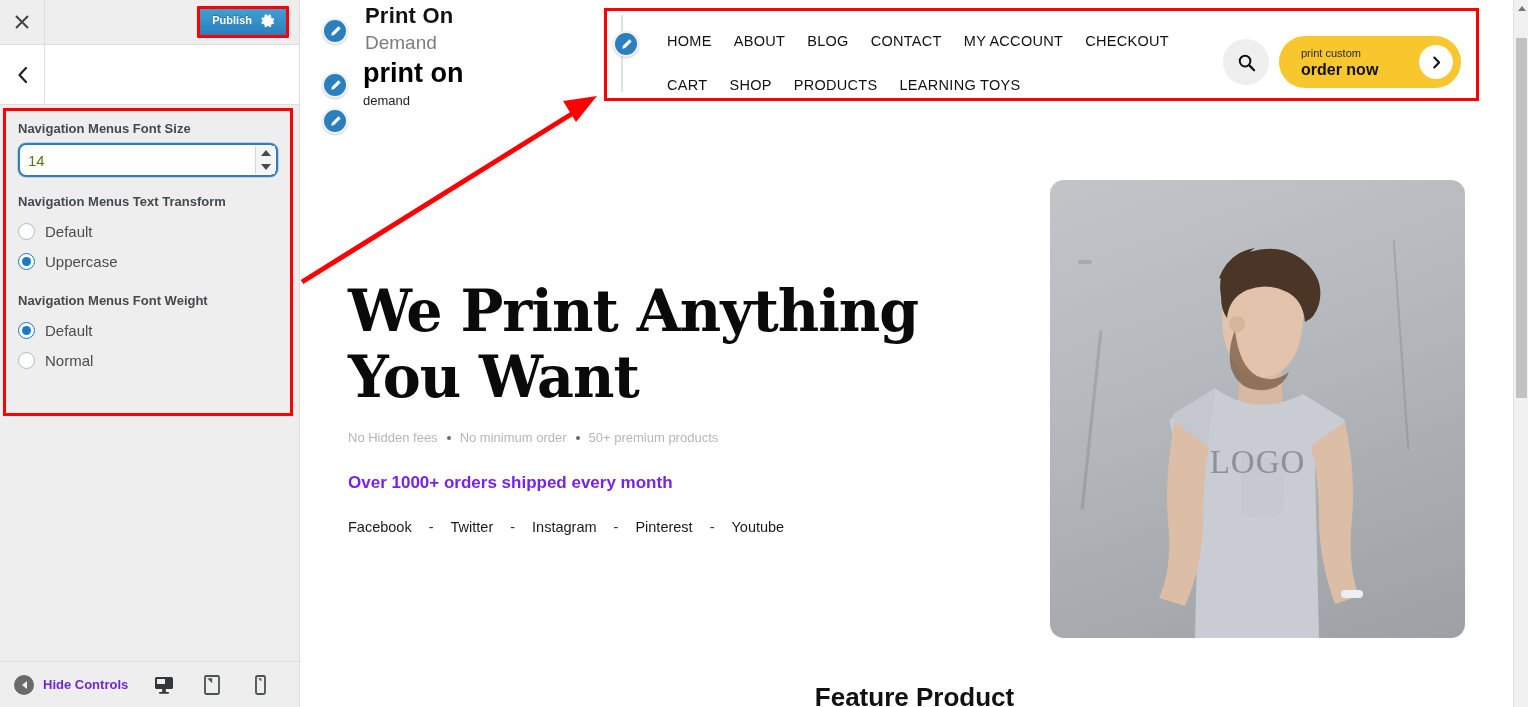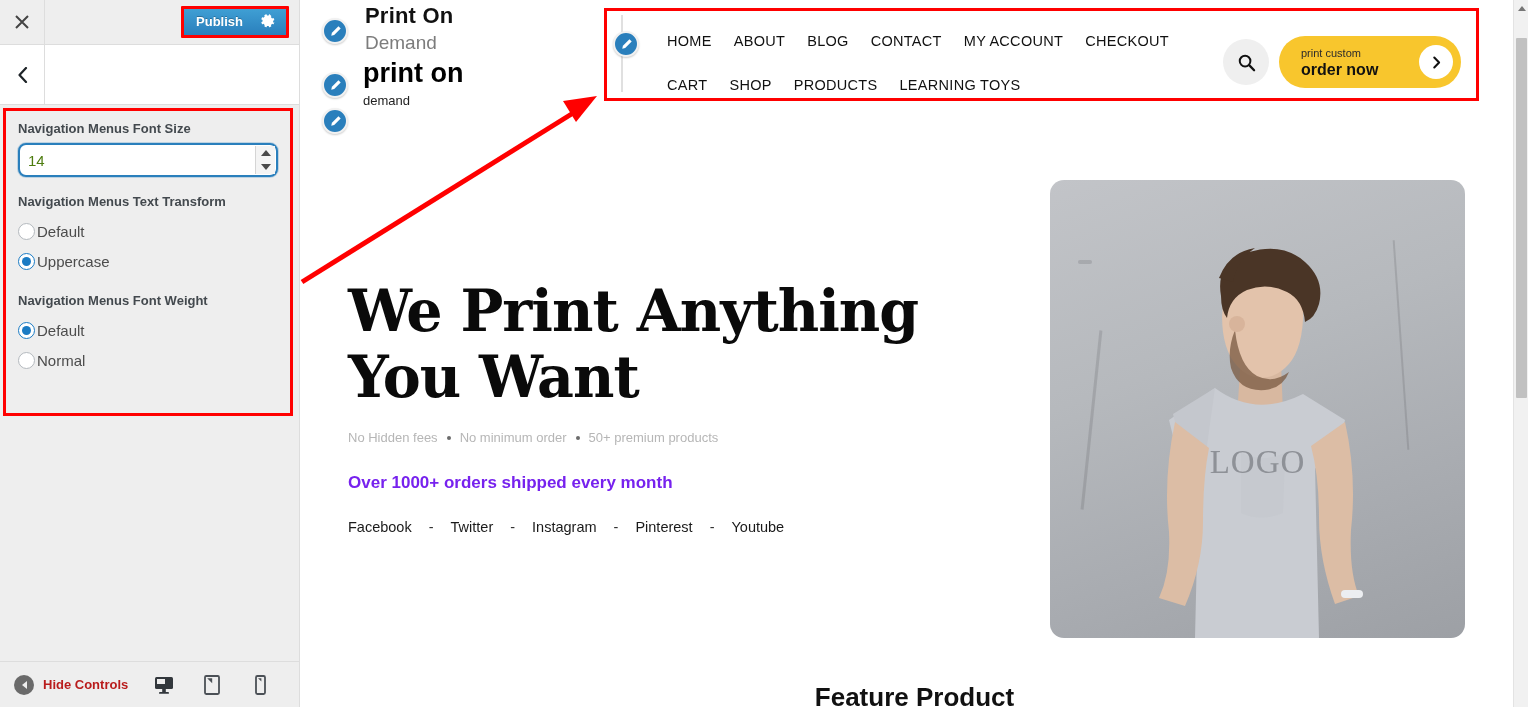--- a/index.html
+++ b/index.html
@@ -33,22 +33,22 @@
     color: #444; font-size: 17px; cursor: pointer;
   }
   .topbar-right { flex: 1; position: relative; display: flex; align-items: center; justify-content: flex-end; padding-right: 8px; }
   .publish-wrap {
     position: relative; border: 3px solid #ff0000;
     padding: 0; border-radius: 1px; margin-right: 2px;
   }
   .publish-btn {
     display: flex; align-items: flex-start;
     background: linear-gradient(#3f9fd4,#2a7fbc);
-    color: #fff; font-size: 13px; font-weight: bold;
-    padding: 5px 10px 6px 12px; gap: 18px;
+    color: #fff; font-size: 11px; font-weight: bold;
+    padding: 5px 10px 6px 12px; gap: 9px;
     border: none; cursor: pointer; white-space: nowrap;
     text-shadow: 0 -1px 0 rgba(0,0,0,.25);
   }
   .gear { width: 15px; height: 15px; display: inline-block; }
 
   .sb-header {
     flex: 0 0 60px; display: flex; align-items: stretch;
     background: #fff; border-bottom: 1px solid #ddd;
   }
   .back-btn {
@@ -92,21 +92,21 @@
   .spinner {
     position: absolute; right: 3px; top: 3px; bottom: 3px; width: 20px;
     background: #f4f4f4; border-left: 1px solid #d5d5d5;
     display: flex; flex-direction: column; align-items: center; justify-content: space-around;
     cursor: pointer;
   }
   .spin-up, .spin-dn { width: 0; height: 0; border-left: 5px solid transparent; border-right: 5px solid transparent; }
   .spin-up { border-bottom: 6px solid #4a4a4a; }
   .spin-dn { border-top: 6px solid #4a4a4a; }
 
-  .radio-row { display: flex; align-items: center; gap: 2px; height: 30px; }
+  .radio-row { display: flex; align-items: center; gap: 10px; height: 30px; }
   .radio {
     width: 17px; height: 17px; border-radius: 50%;
     border: 1px solid #b4b9be; background: #fff;
     display: inline-block; position: relative; flex: 0 0 17px;
     cursor: pointer;
   }
   .radio.checked { border-color: #1a7bc4; }
   .radio.checked::after {
     content: ""; position: absolute; left: 3px; top: 3px;
     width: 9px; height: 9px; border-radius: 50%; background: #1a7bc4;
@@ -121,21 +121,21 @@
   }
   .hide-ctrl { display: flex; align-items: center; gap: 9px; cursor: pointer; }
   .hide-circ {
     width: 20px; height: 20px; border-radius: 50%;
     background: #6a6a6a; display:flex; align-items:center; justify-content:center;
   }
   .hide-circ i {
     width:0;height:0;border-top:4px solid transparent;border-bottom:4px solid transparent;
     border-right:5px solid #eeeeee; display:block;
   }
-  .hide-label { font-size: 13px; font-weight: bold; color: #b91c1c; }
+  .hide-label { font-size: 13px; font-weight: bold; color: #6d28d9; }
   .devices { margin-left: auto; display: flex; align-items: center; gap: 26px; padding-right: 14px; }
   .dev { position: relative; cursor: pointer; display:flex; align-items:center; justify-content:center; width:22px;height:28px;}
   .dev.active::after {
     content:""; position:absolute; left:-5px; right:-5px; bottom:-14px; height:4px; background:#32373c;
   }
 
   
   #preview {
     position: absolute; left: 301px; top: 0; right: 0; bottom: 0;
     background: #ffffff; overflow: hidden;

